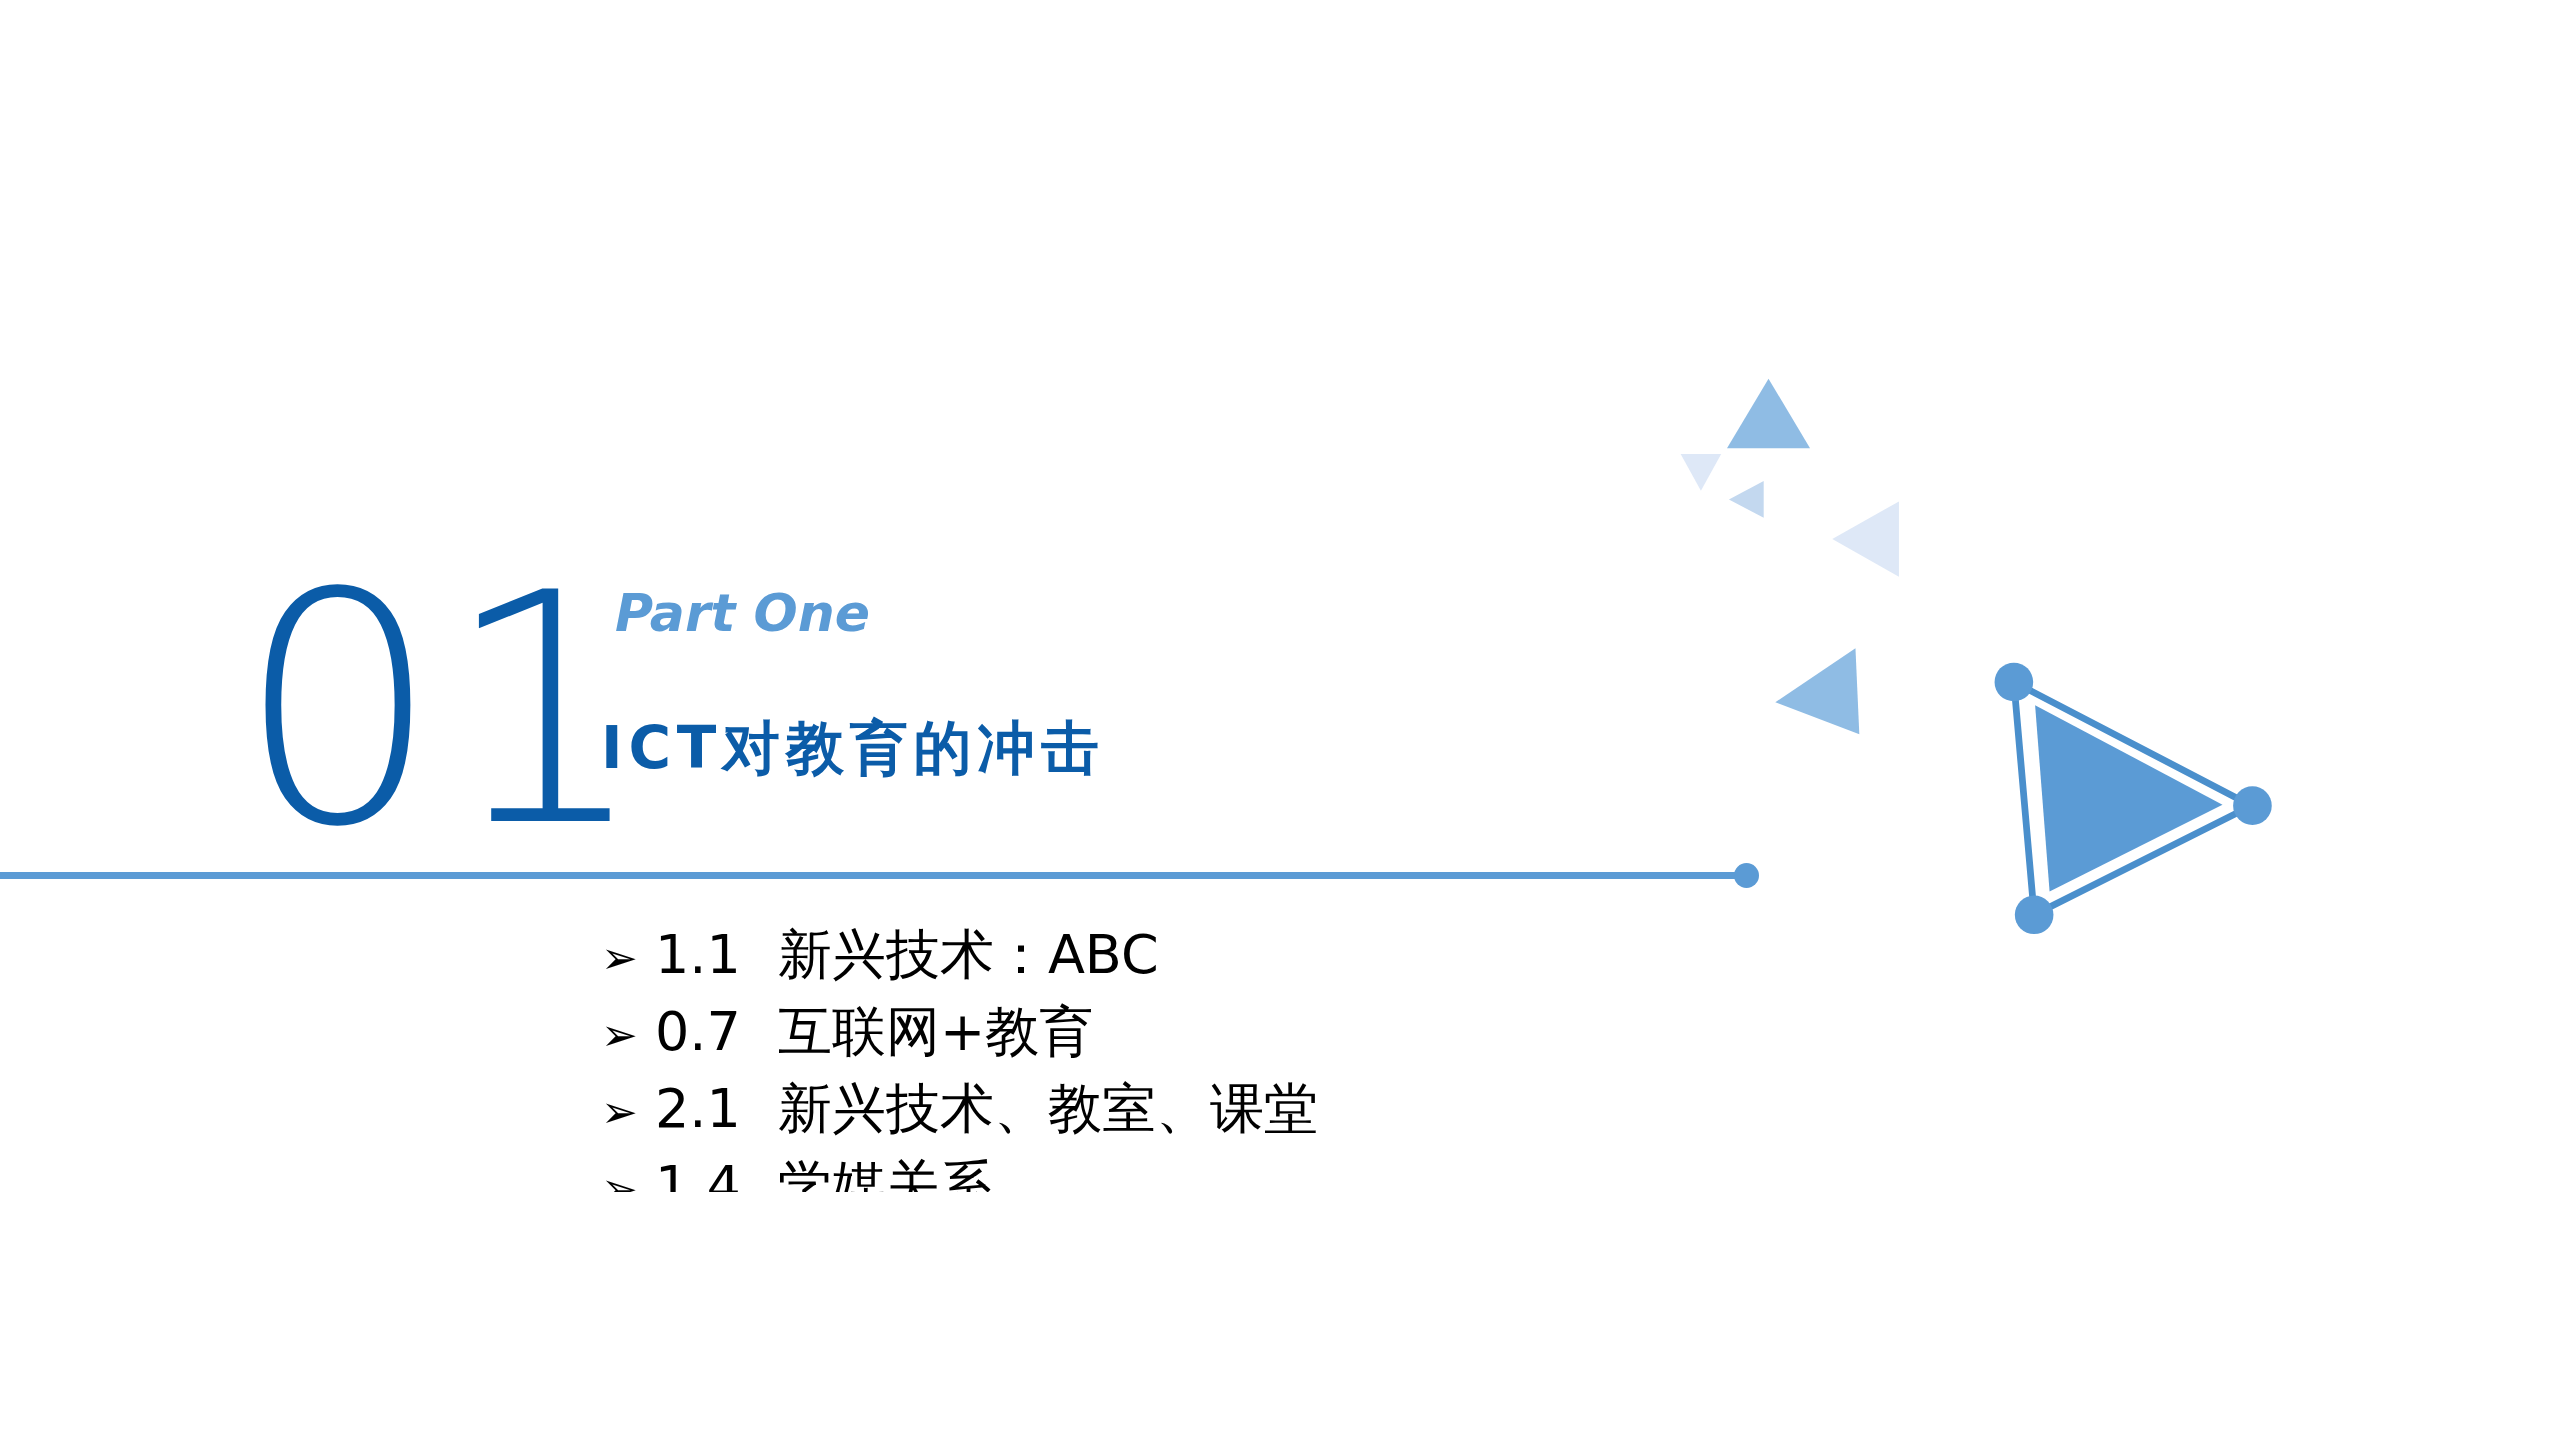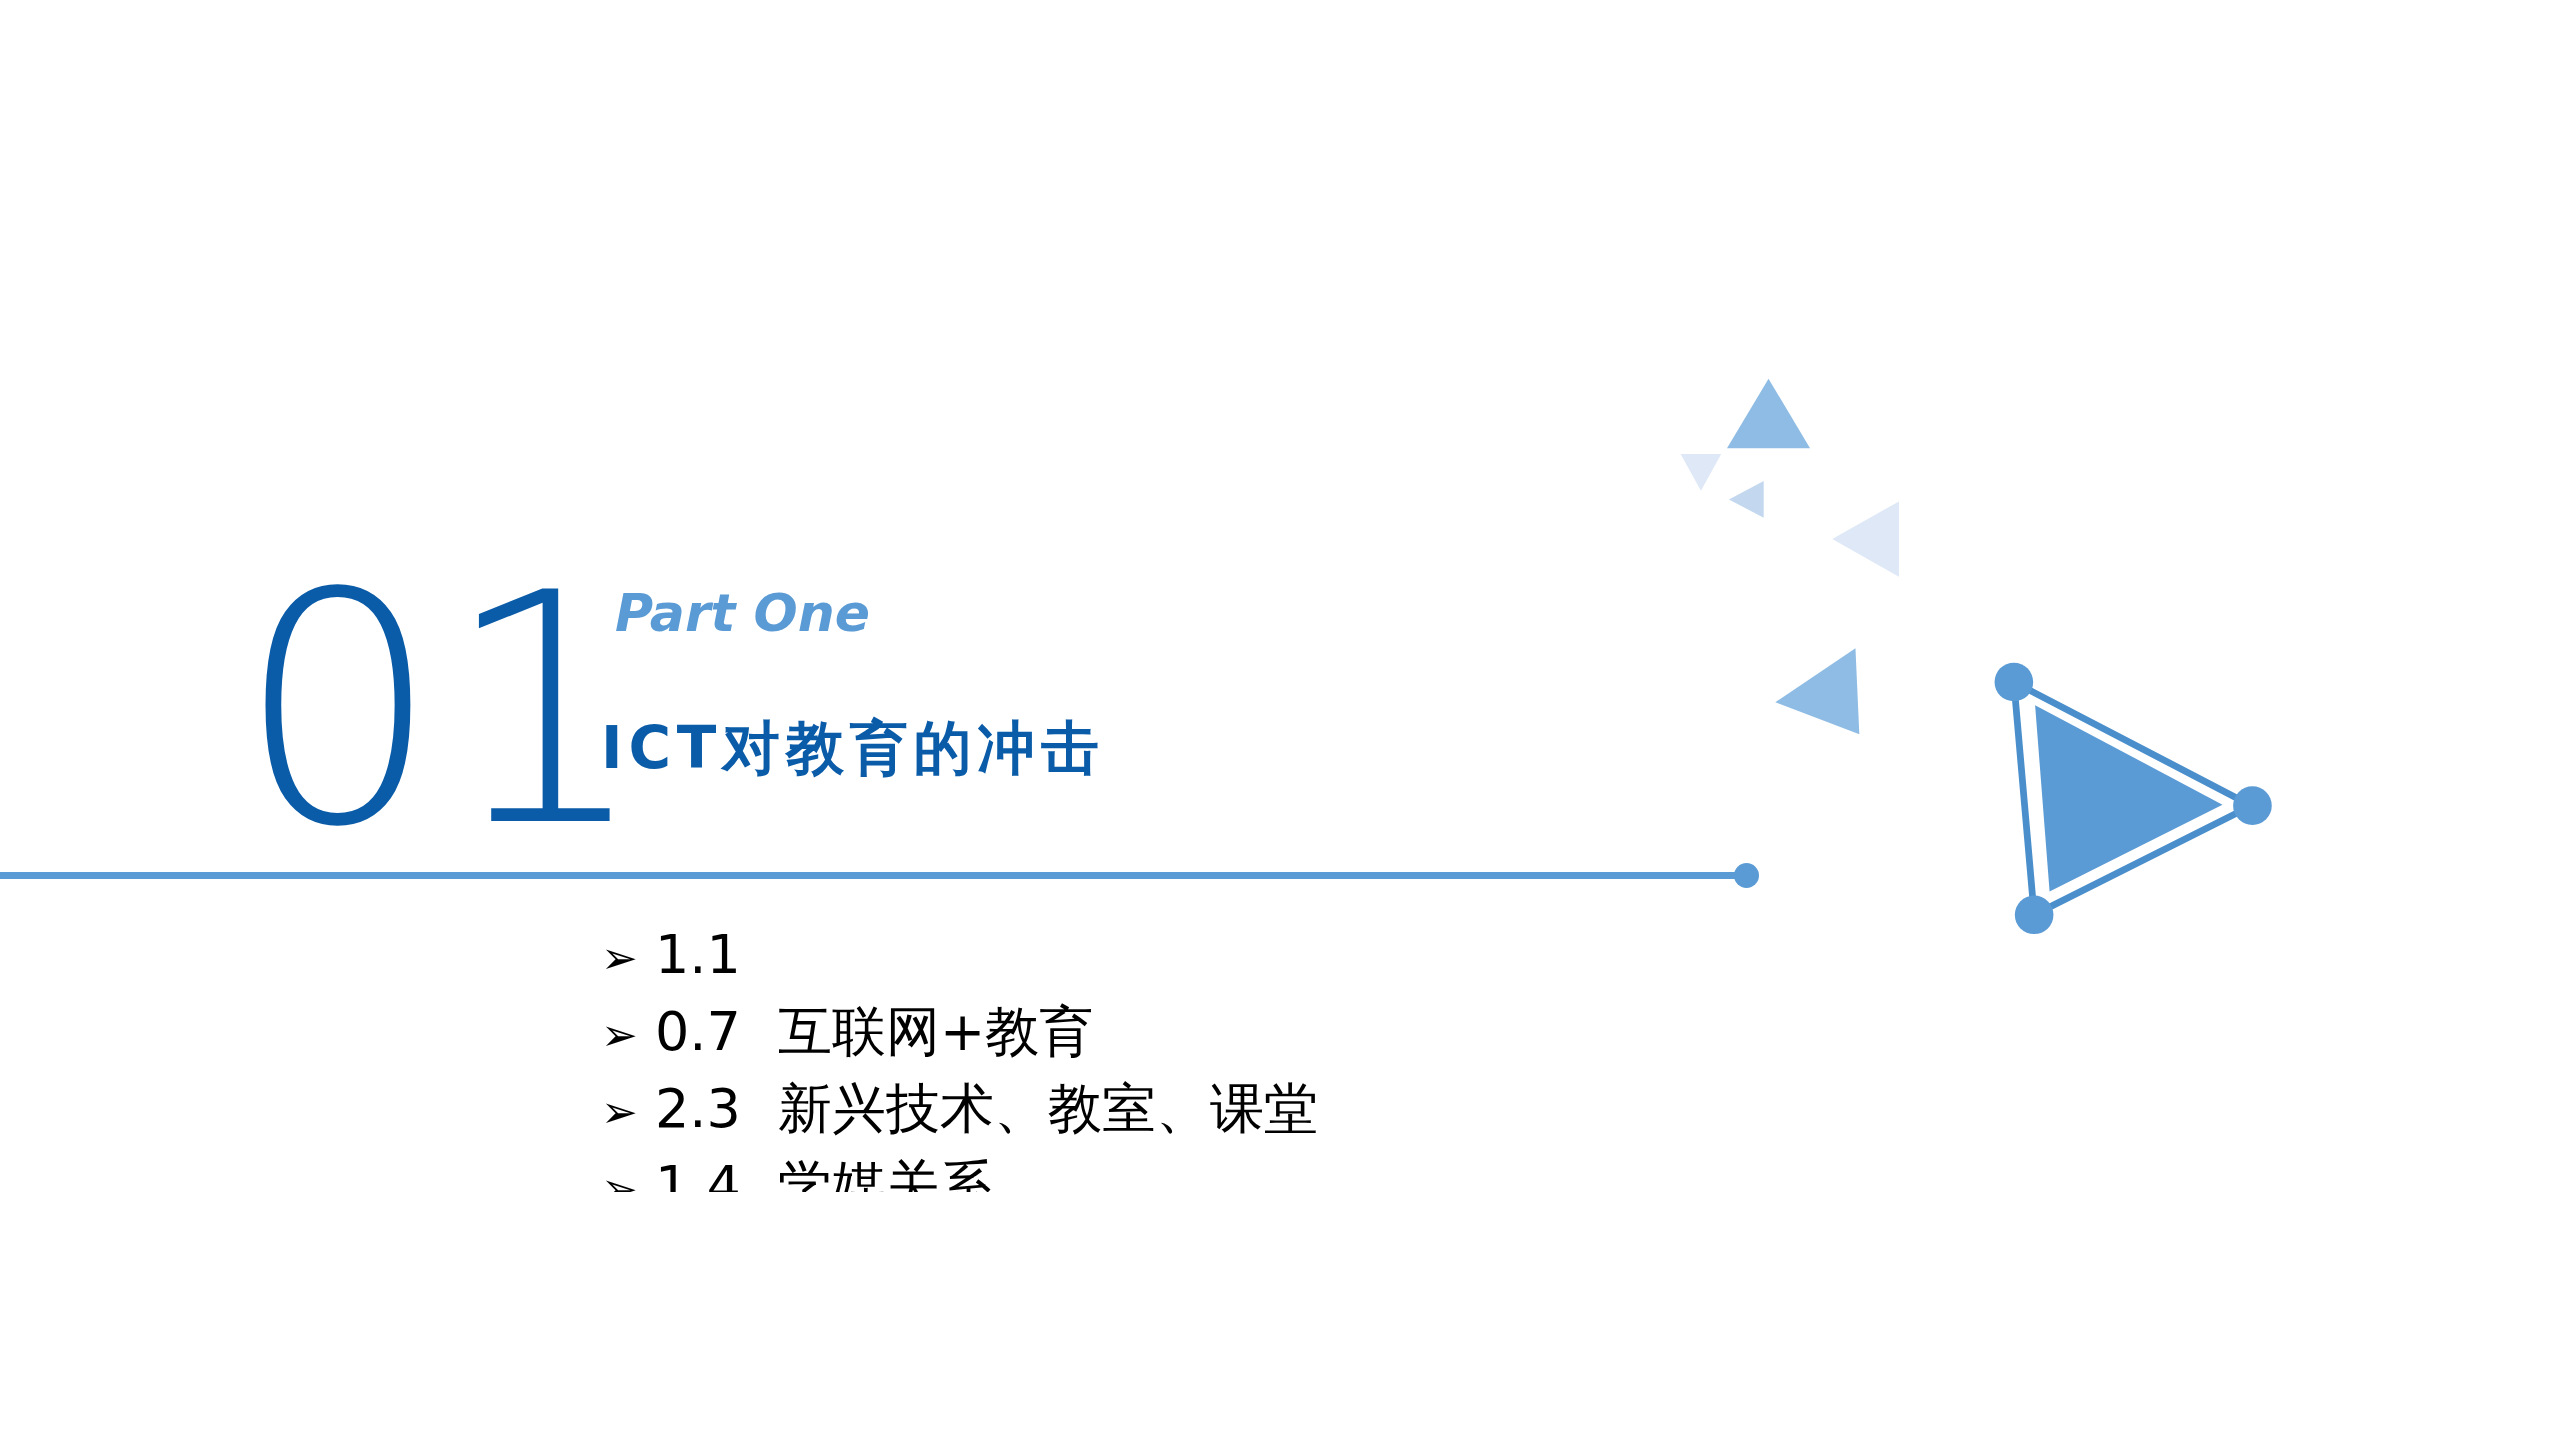--- a/index.html
+++ b/index.html
@@ -164,31 +164,32 @@
   <div id="divider-wrap">
     <div id="divider-line"></div>
     <div id="divider-endpoint"></div>
   </div>
 
   <div id="agenda-list">
 
     <div class="agenda-item">
       <span class="agenda-marker">➢</span>
       <span class="agenda-num">1.1</span>
+      <span class="agenda-text">新兴技术：ABC</span>
     </div>
 
     <div class="agenda-item">
       <span class="agenda-marker">➢</span>
       <span class="agenda-num">0.7</span>
       <span class="agenda-text">互联网+教育</span>
     </div>
 
     <div class="agenda-item">
       <span class="agenda-marker">➢</span>
-      <span class="agenda-num">2.3</span>
+      <span class="agenda-num">2.1</span>
       <span class="agenda-text">新兴技术、教室、课堂</span>
     </div>
 
     <div class="agenda-item">
       <span class="agenda-marker">➢</span>
       <span class="agenda-num">1.4</span>
       <span class="agenda-text">学媒关系</span>
     </div>
 
   </div>

